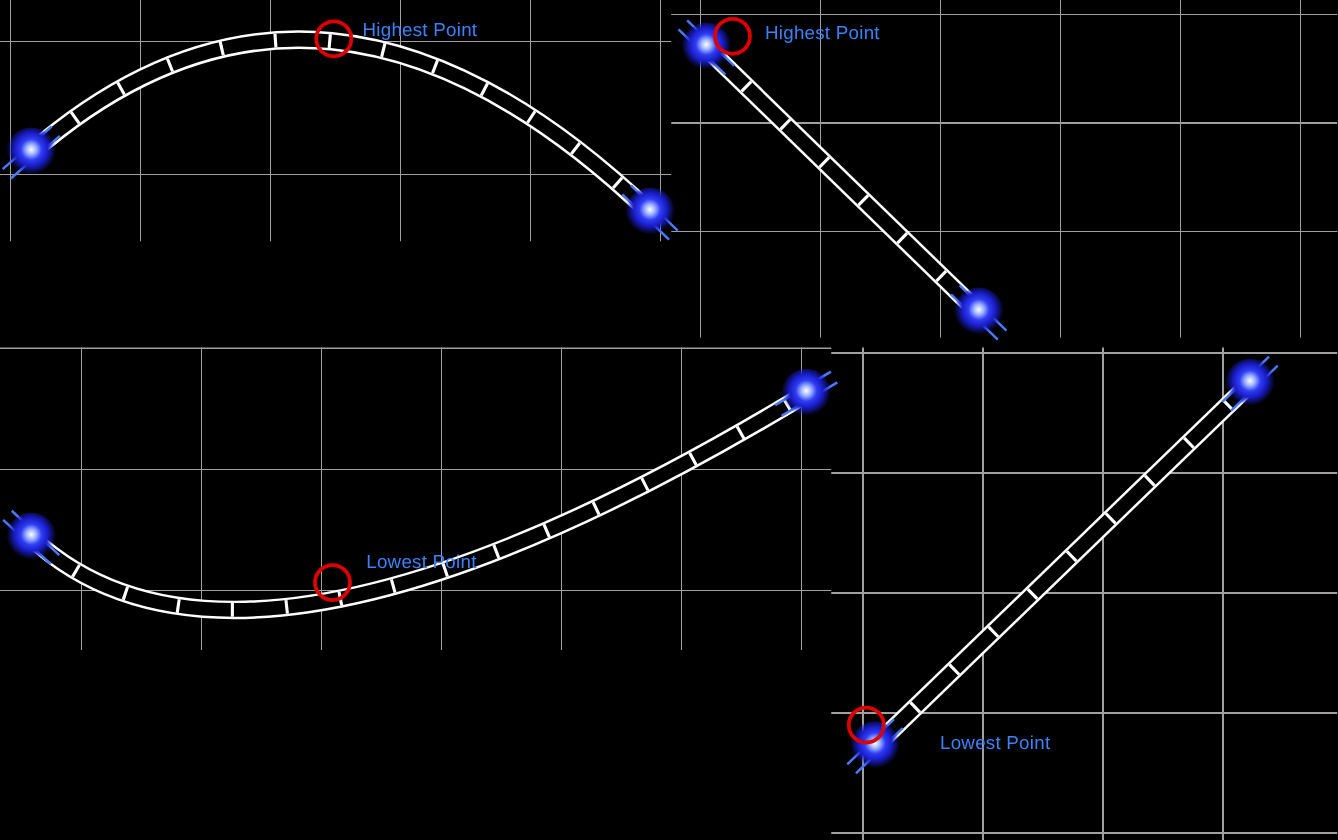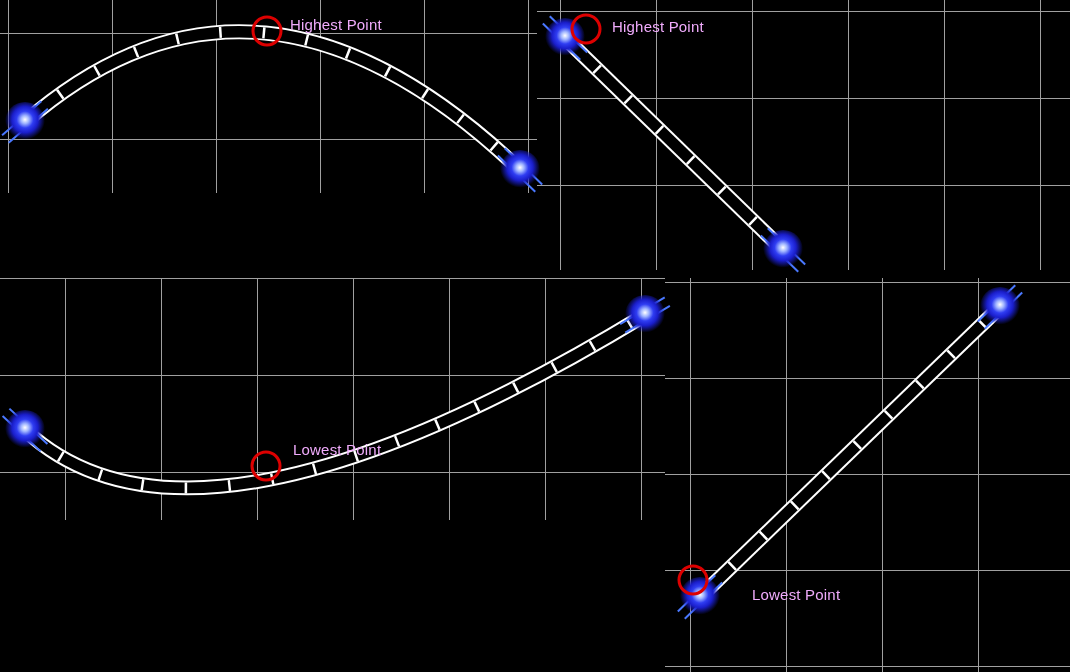--- a/index.html
+++ b/index.html
@@ -41,21 +41,21 @@
     background-image:
       repeating-linear-gradient(90deg,  transparent 0 25px, #a0a0a0 25px 26px, transparent 26px 96px),
       repeating-linear-gradient(180deg, transparent 0 4px,  #a0a0a0 4px 5px,  transparent 5px 96px);
   }
   svg.overlay {
     position: absolute;
     left: 0; top: 0;
   }
   .anno-label {
     position: absolute;
-    color: #f0abfc;
+    color: #3b82f6;
     font-size: 15px;
     font-weight: 400;
     letter-spacing: 0.2px;
     white-space: nowrap;
   }
   .lbl1 { left: 290px; top: 16px; }
   .lbl2 { left: 612px; top: 18px; }
   .lbl3 { left: 293px; top: 441px; }
   .lbl4 { left: 752px; top: 586px; }
 </style>

